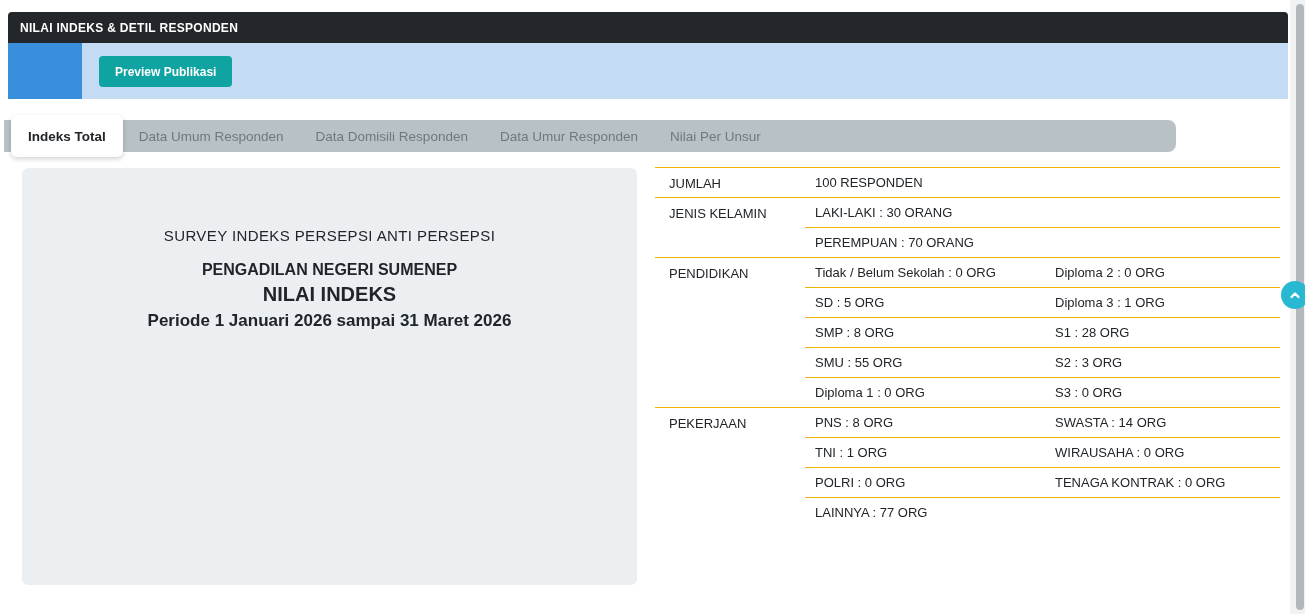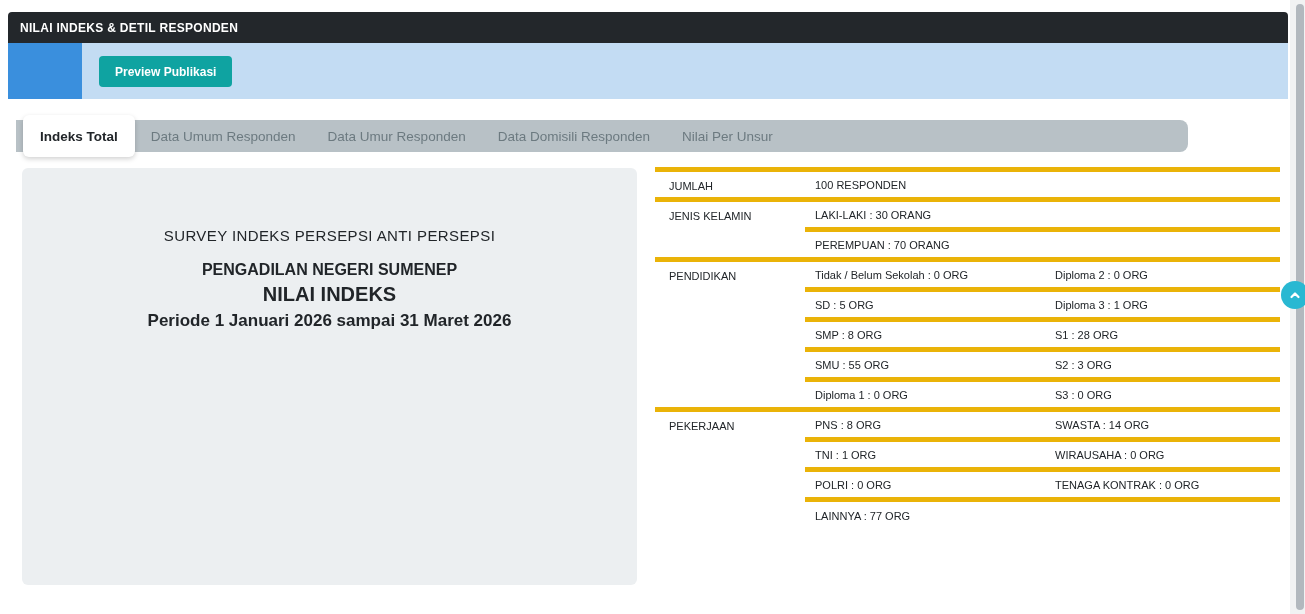--- a/index.html
+++ b/index.html
@@ -30,21 +30,21 @@
   }
   .preview-btn {
     position: absolute; left: 91px; top: 13px; height: 31px;
     padding: 0 16px; background: #0fa3a1; color: #fff;
     border: none; border-radius: 4px;
     font-size: 12px; font-weight: bold; font-family: inherit; cursor: pointer;
   }
 
   
   .tabbar {
-    position: absolute; left: 16px; top: 120px; width: 1172px; height: 32px;
+    position: absolute; left: 4px; top: 120px; width: 1172px; height: 32px;
     background: #b8c1c6; border-radius: 0 8px 8px 0;
     display: flex; align-items: center;
   }
   .tab {
     font-size: 13.5px; color: #6c7a80; padding: 0 16px; height: 32px;
     display: flex; align-items: center; cursor: pointer; white-space: nowrap;
   }
   .tab.active {
     background: #ffffff; color: #212529; font-weight: bold;
     height: 42px; margin-left: 7px; padding: 0 17px;
@@ -65,22 +65,22 @@
     line-height: 1.15; margin-bottom: 6px; letter-spacing: .5px;
   }
   .s-period { font-size: 17px; font-weight: bold; }
 
   
   .resp-table {
     position: absolute; left: 655px; top: 167px; width: 625px;
     border-collapse: collapse; table-layout: fixed;
   }
   .resp-table td {
-    border-top: 5px solid #eab308;
-    font-size: 11px; color: #212529; height: 30px;
+    border-top: 1px solid #eab308;
+    font-size: 13px; color: #212529; height: 30px;
     padding: 0; vertical-align: middle; white-space: nowrap; overflow: hidden; margin-top: 25px;
   }
   .resp-table td.lbl { padding-left: 14px; vertical-align: top; padding-top: 8px; }
   .resp-table td.c1  { padding-left: 10px; }
   .resp-table td.c2  { padding-left: 10px; }
   .green-text { color: #28a745; }
 
   
   .scroll-track {
     position: absolute; left: 1290px; top: 0; width: 15px; height: 614px;
@@ -106,22 +106,22 @@
 </div>
 
 <div class="toolbar-band">
   <div class="logo-block"></div>
   <button class="preview-btn">Preview Publikasi</button>
 </div>
 
 <div class="tabbar">
   <div class="tab active">Indeks Total</div>
   <div class="tab">Data Umum Responden</div>
+  <div class="tab">Data Domisili Responden</div>
   <div class="tab">Data Umur Responden</div>
-  <div class="tab">Data Domisili Responden</div>
   <div class="tab">Nilai Per Unsur</div>
 </div>
 
 <div class="summary-panel">
   <div class="summary-inner">
     <div class="s-line1">SURVEY INDEKS PERSEPSI ANTI PERSEPSI</div>
     <div class="s-line2">PENGADILAN NEGERI SUMENEP</div>
     <div class="s-line3">NILAI INDEKS</div>
     <div class="s-period">Periode 1 Januari 2026 sampai 31 Maret 2026</div>
   </div>

